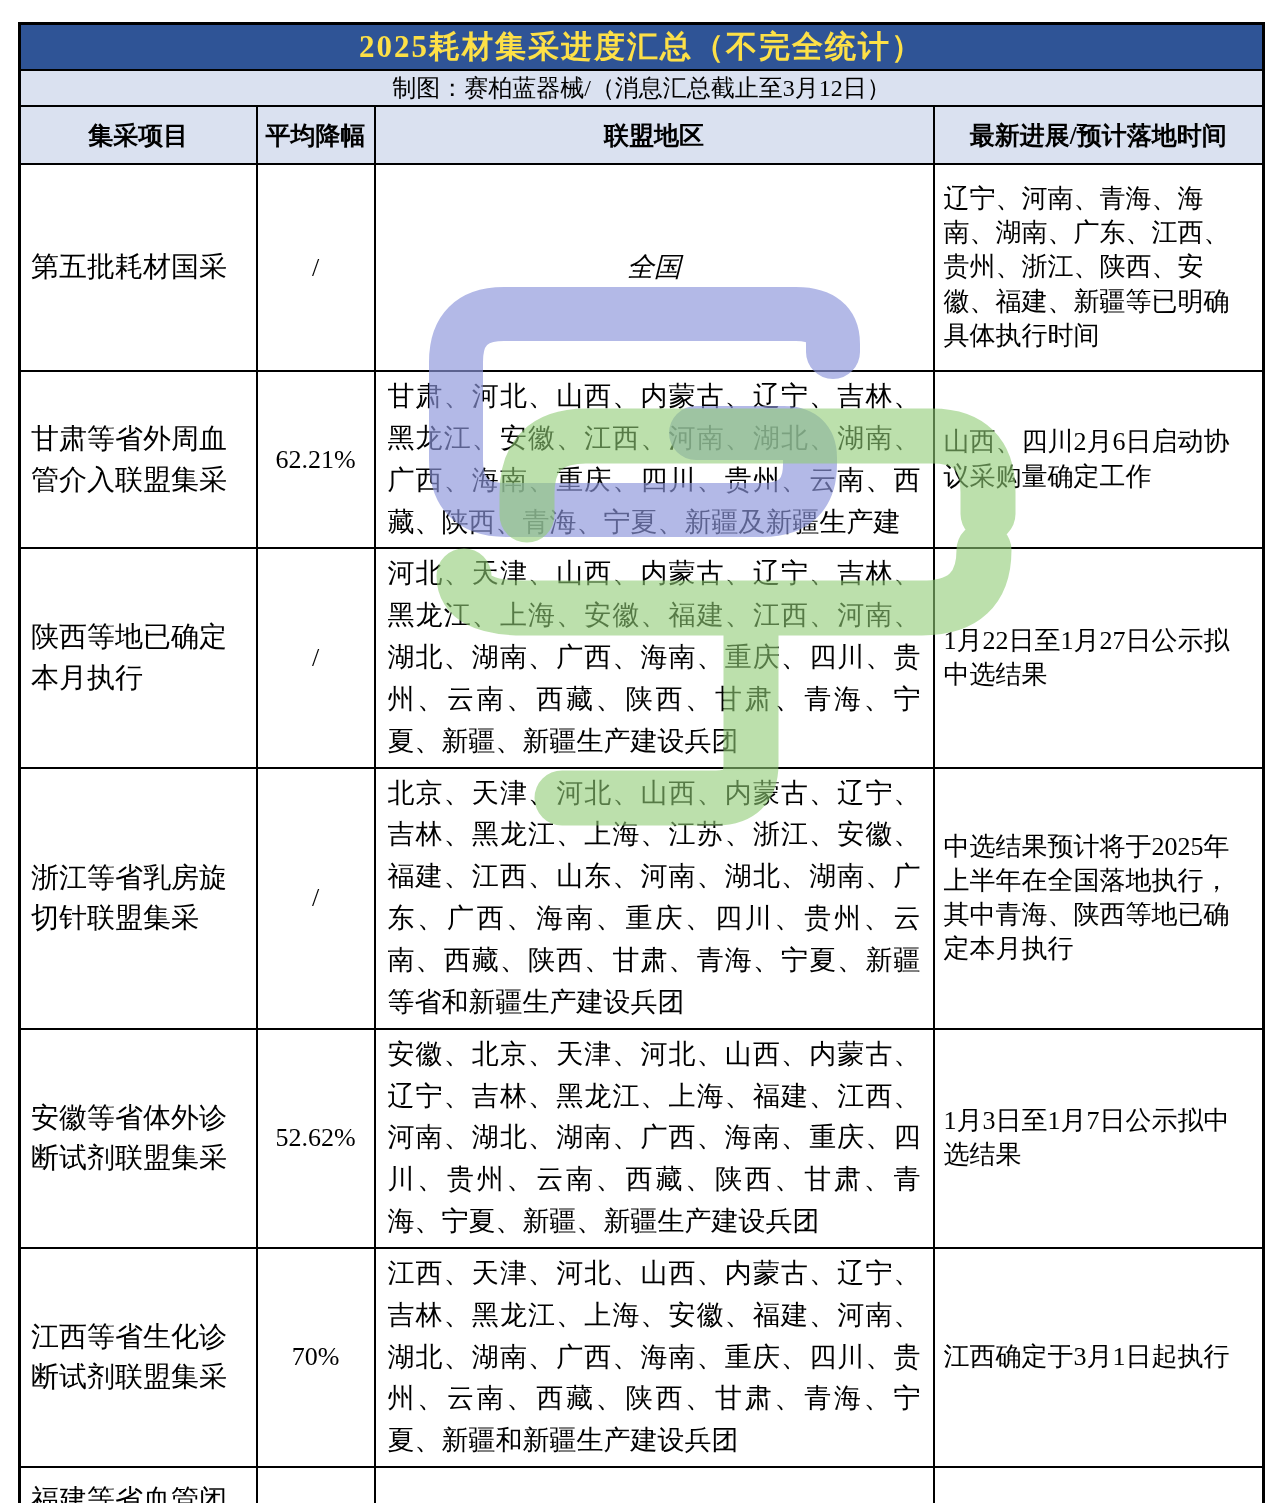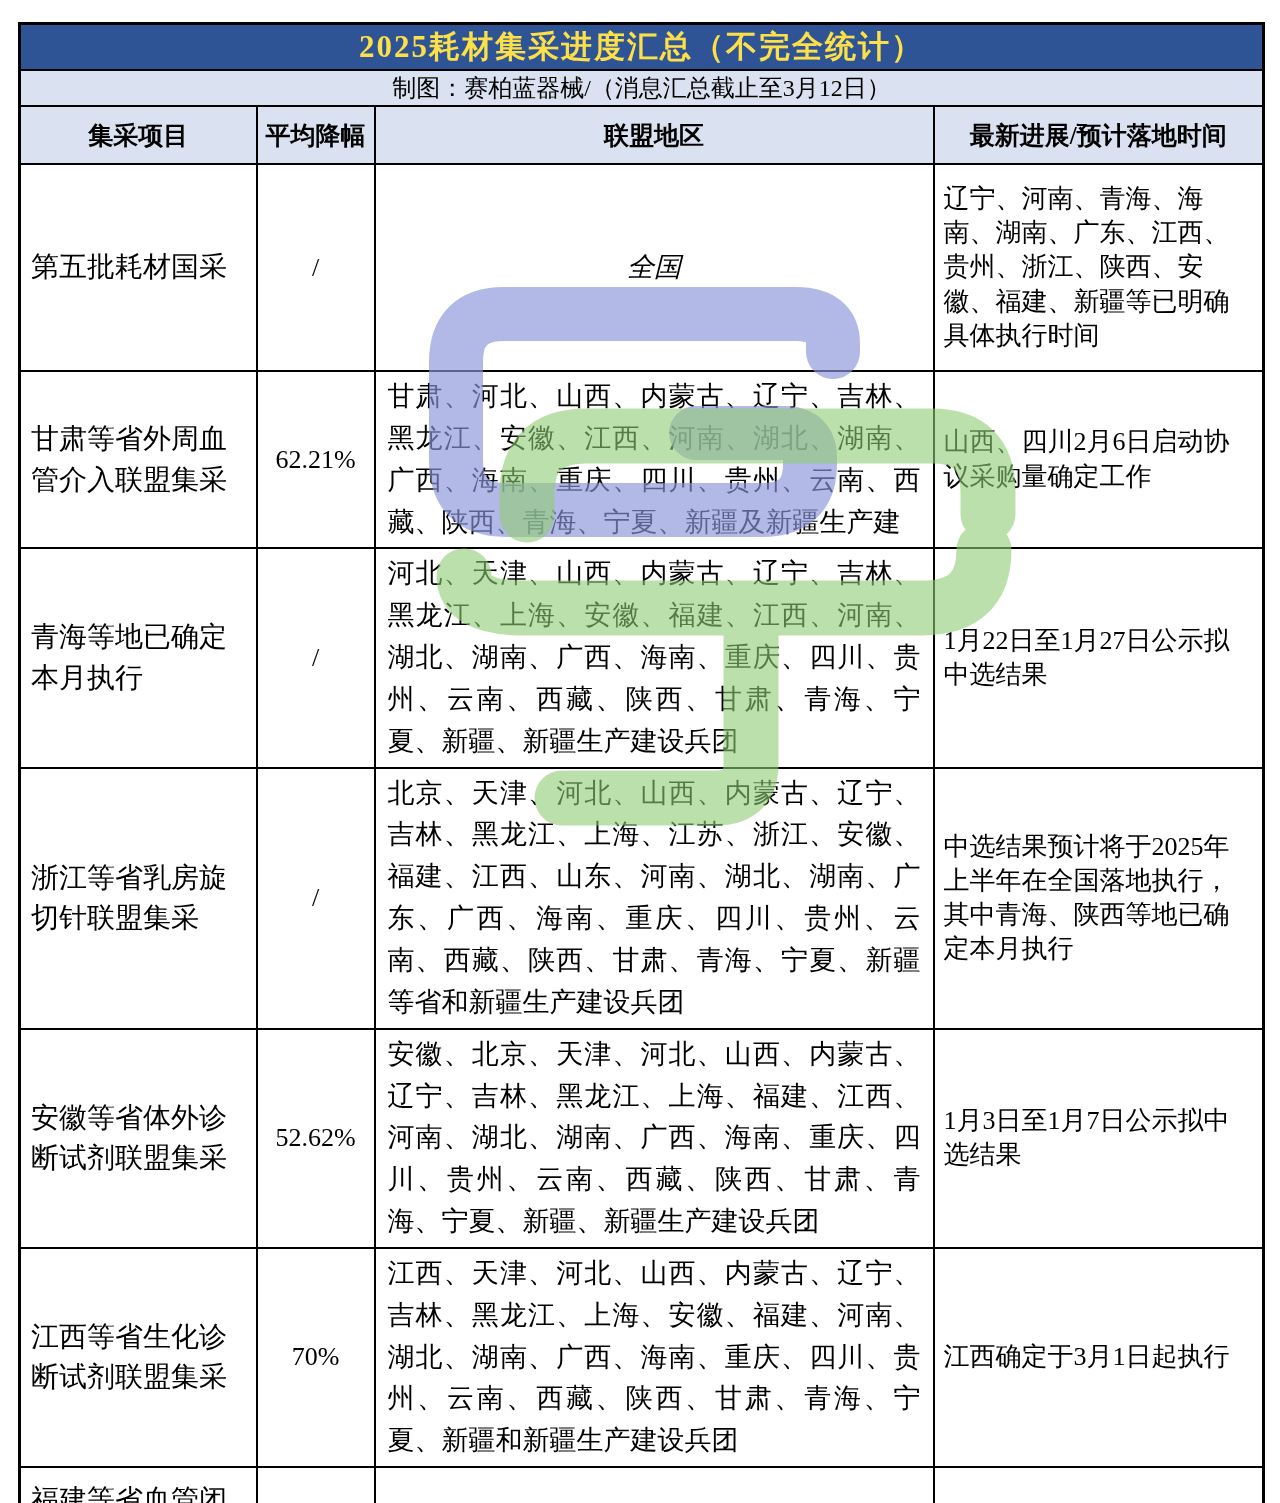--- a/index.html
+++ b/index.html
@@ -142,21 +142,21 @@
     </tr>
 
     <tr class="r2">
       <td class="c-project">甘肃等省外周血管介入联盟集采</td>
       <td class="c-reduction">62.21%</td>
       <td class="c-regions">甘肃、河北、山西、内蒙古、辽宁、吉林、黑龙江、安徽、江西、河南、湖北、湖南、广西、海南、重庆、四川、贵州、云南、西藏、陕西、青海、宁夏、新疆及新疆生产建</td>
       <td class="c-progress">山西、四川2月6日启动协议采购量确定工作</td>
     </tr>
 
     <tr class="r3">
-      <td class="c-project">青海等地已确定本月执行</td>
+      <td class="c-project">陕西等地已确定本月执行</td>
       <td class="c-reduction">/</td>
       <td class="c-regions">河北、天津、山西、内蒙古、辽宁、吉林、黑龙江、上海、安徽、福建、江西、河南、湖北、湖南、广西、海南、重庆、四川、贵州、云南、西藏、陕西、甘肃、青海、宁夏、新疆、新疆生产建设兵团</td>
       <td class="c-progress">1月22日至1月27日公示拟中选结果</td>
     </tr>
 
     <tr class="r4">
       <td class="c-project">浙江等省乳房旋切针联盟集采</td>
       <td class="c-reduction">/</td>
       <td class="c-regions">北京、天津、河北、山西、内蒙古、辽宁、吉林、黑龙江、上海、江苏、浙江、安徽、福建、江西、山东、河南、湖北、湖南、广东、广西、海南、重庆、四川、贵州、云南、西藏、陕西、甘肃、青海、宁夏、新疆等省和新疆生产建设兵团</td>
       <td class="c-progress">中选结果预计将于2025年上半年在全国落地执行，其中青海、陕西等地已确定本月执行</td>

